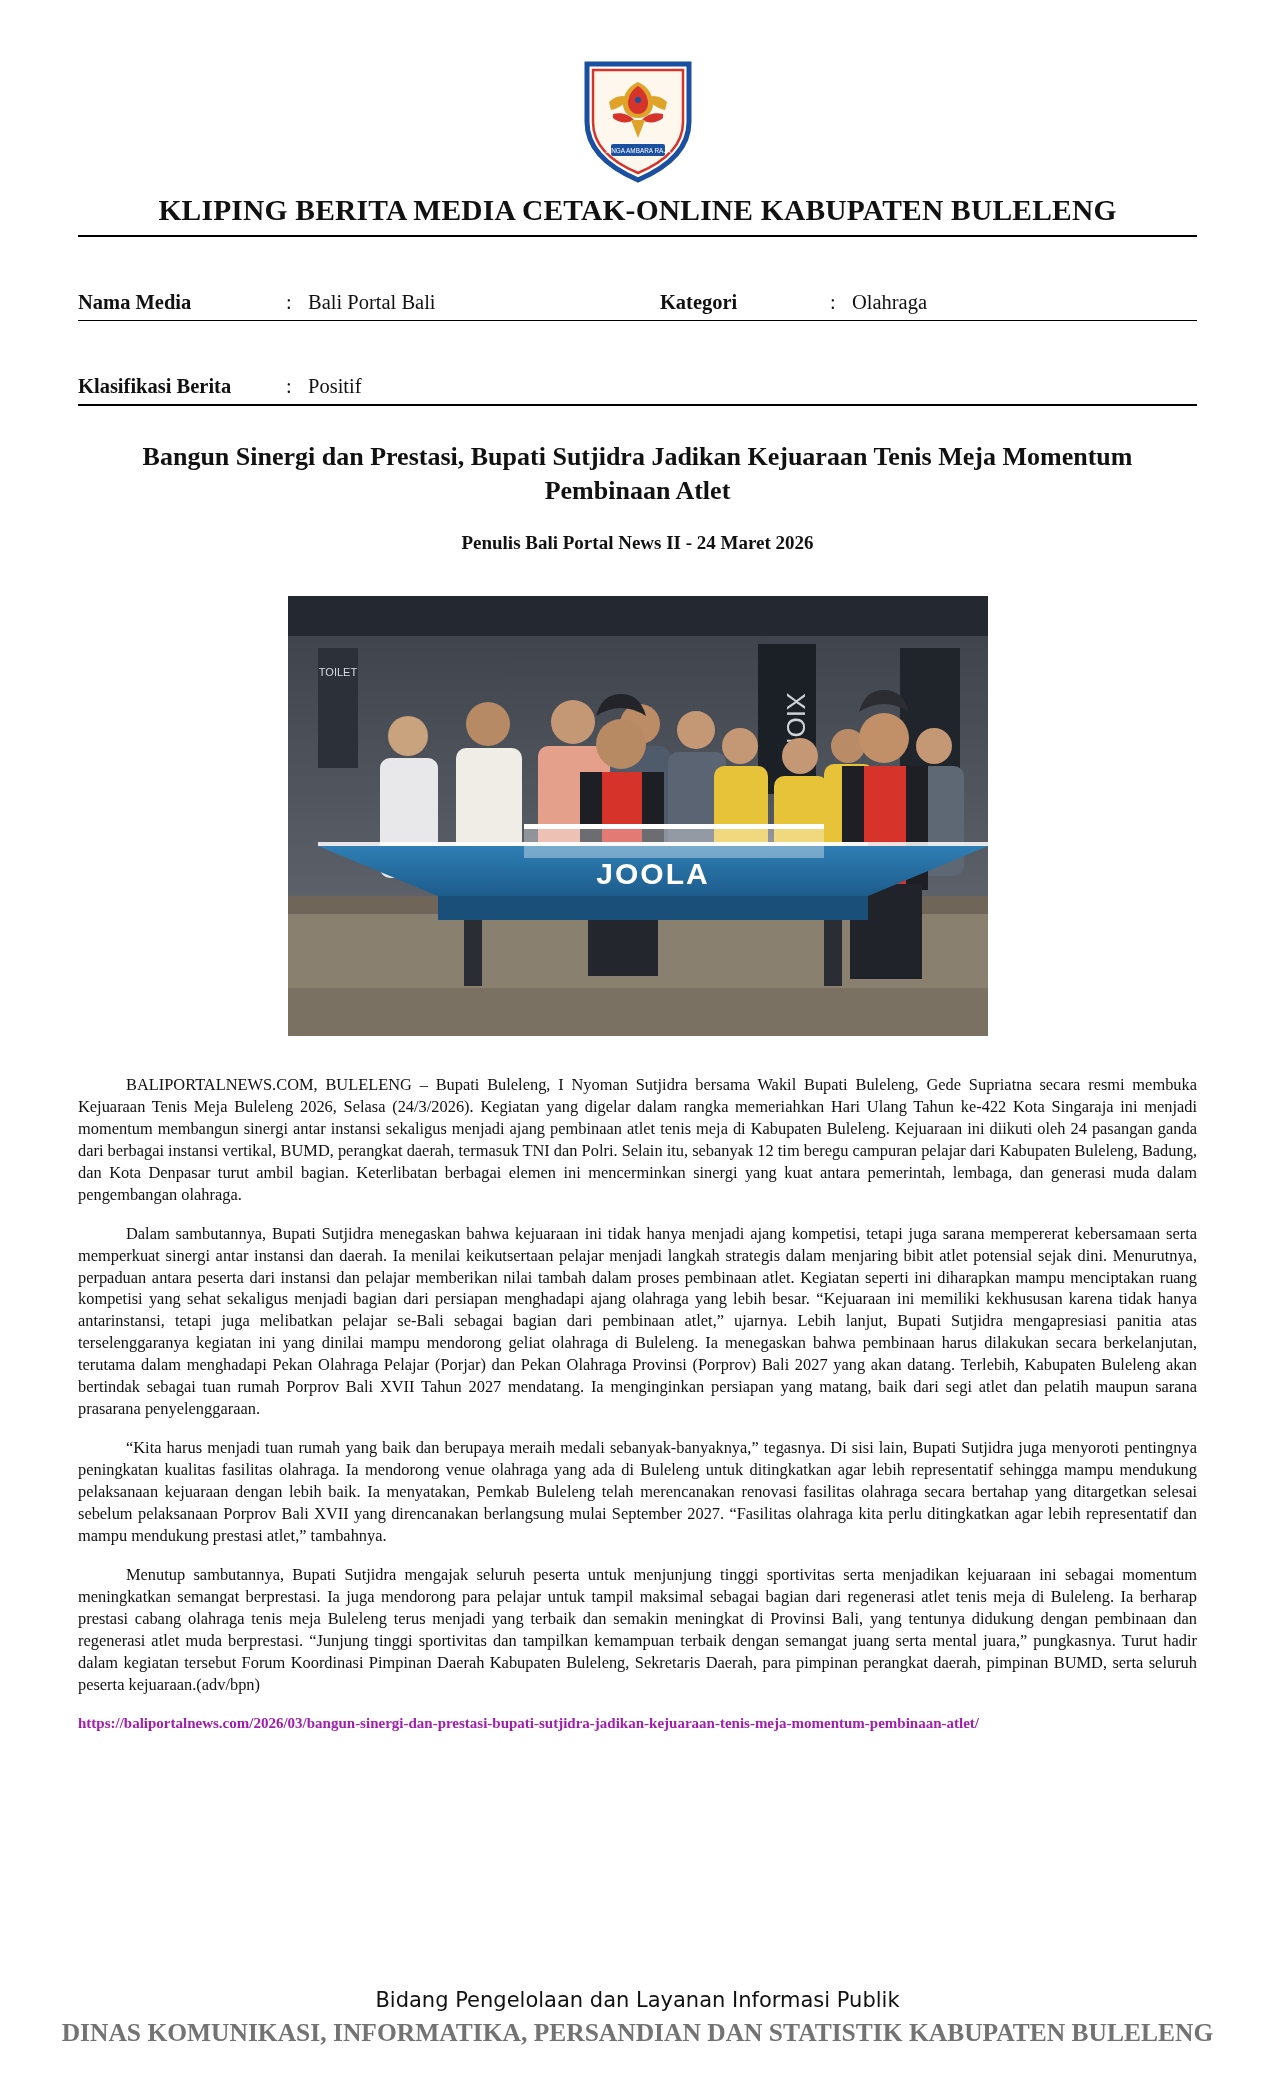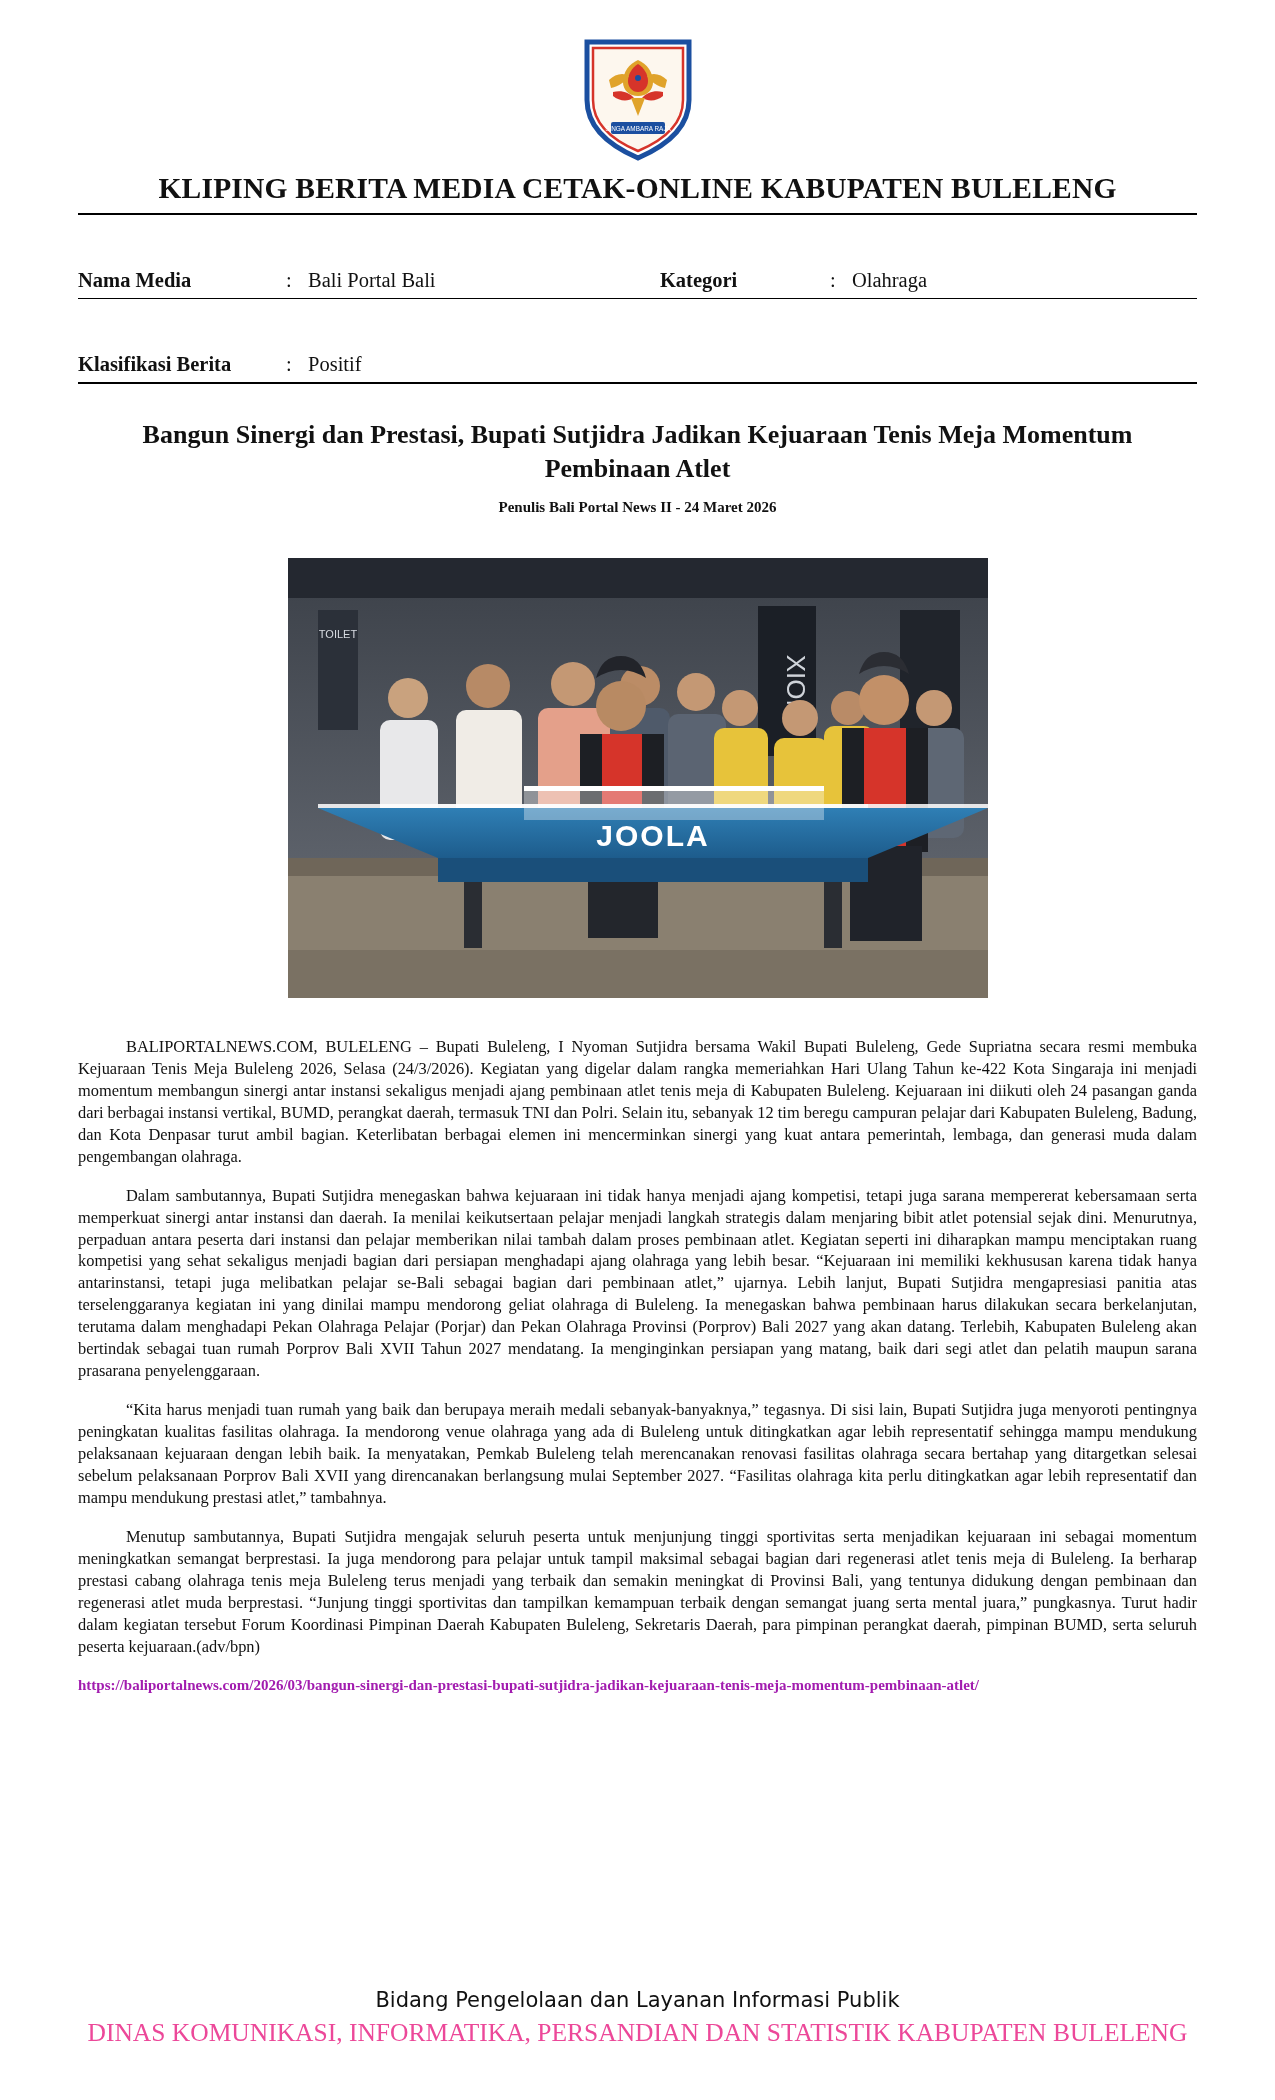--- a/index.html
+++ b/index.html
@@ -11,21 +11,21 @@
     width: 1275px;
     min-height: 2100px;
     font-family: "Liberation Serif", serif;
     color: #111111;
     position: relative;
   }
   .page {
     width: 1275px;
     min-height: 2100px;
     box-sizing: border-box;
-    padding: 24px 78px 0 78px;
+    padding: 46px 78px 0 78px;
     position: relative;
   }
 
   
   .logo-wrap {
     display: flex;
     justify-content: center;
     align-items: center;
     margin-top: 14px;
     margin-bottom: 10px;
@@ -93,22 +93,22 @@
     text-align: center;
     font-weight: bold;
     font-size: 26px;
     line-height: 1.32;
     margin: 34px 60px 0 60px;
     font-family: "Liberation Serif", serif;
   }
   .byline {
     text-align: center;
     font-weight: bold;
-    font-size: 15px;
-    margin-top: 12px;
+    font-size: 19px;
+    margin-top: 23px;
     font-family: "Liberation Serif", serif;
   }
 
   
   .photo-wrap {
     display: flex;
     justify-content: center;
     margin-top: 42px;
   }
   .photo {
@@ -151,23 +151,23 @@
     text-align: center;
   }
   .footer-line1 {
     font-family: "DejaVu Sans", sans-serif;
     font-size: 21px;
     color: #111;
     margin-bottom: 6px;
   }
   .footer-line2 {
     font-family: "Liberation Serif", serif;
-    font-weight: normal;
+    font-weight: bold;
     font-size: 25.5px;
-    color: #ec4899;
+    color: #737373;
   }
 </style>
 </head>
 <body>
 
 <div class="page">
 
   <div class="logo-wrap">
     <div class="logo">
       <svg viewBox="0 0 118 124" width="118" height="124" xmlns="http://www.w3.org/2000/svg">

